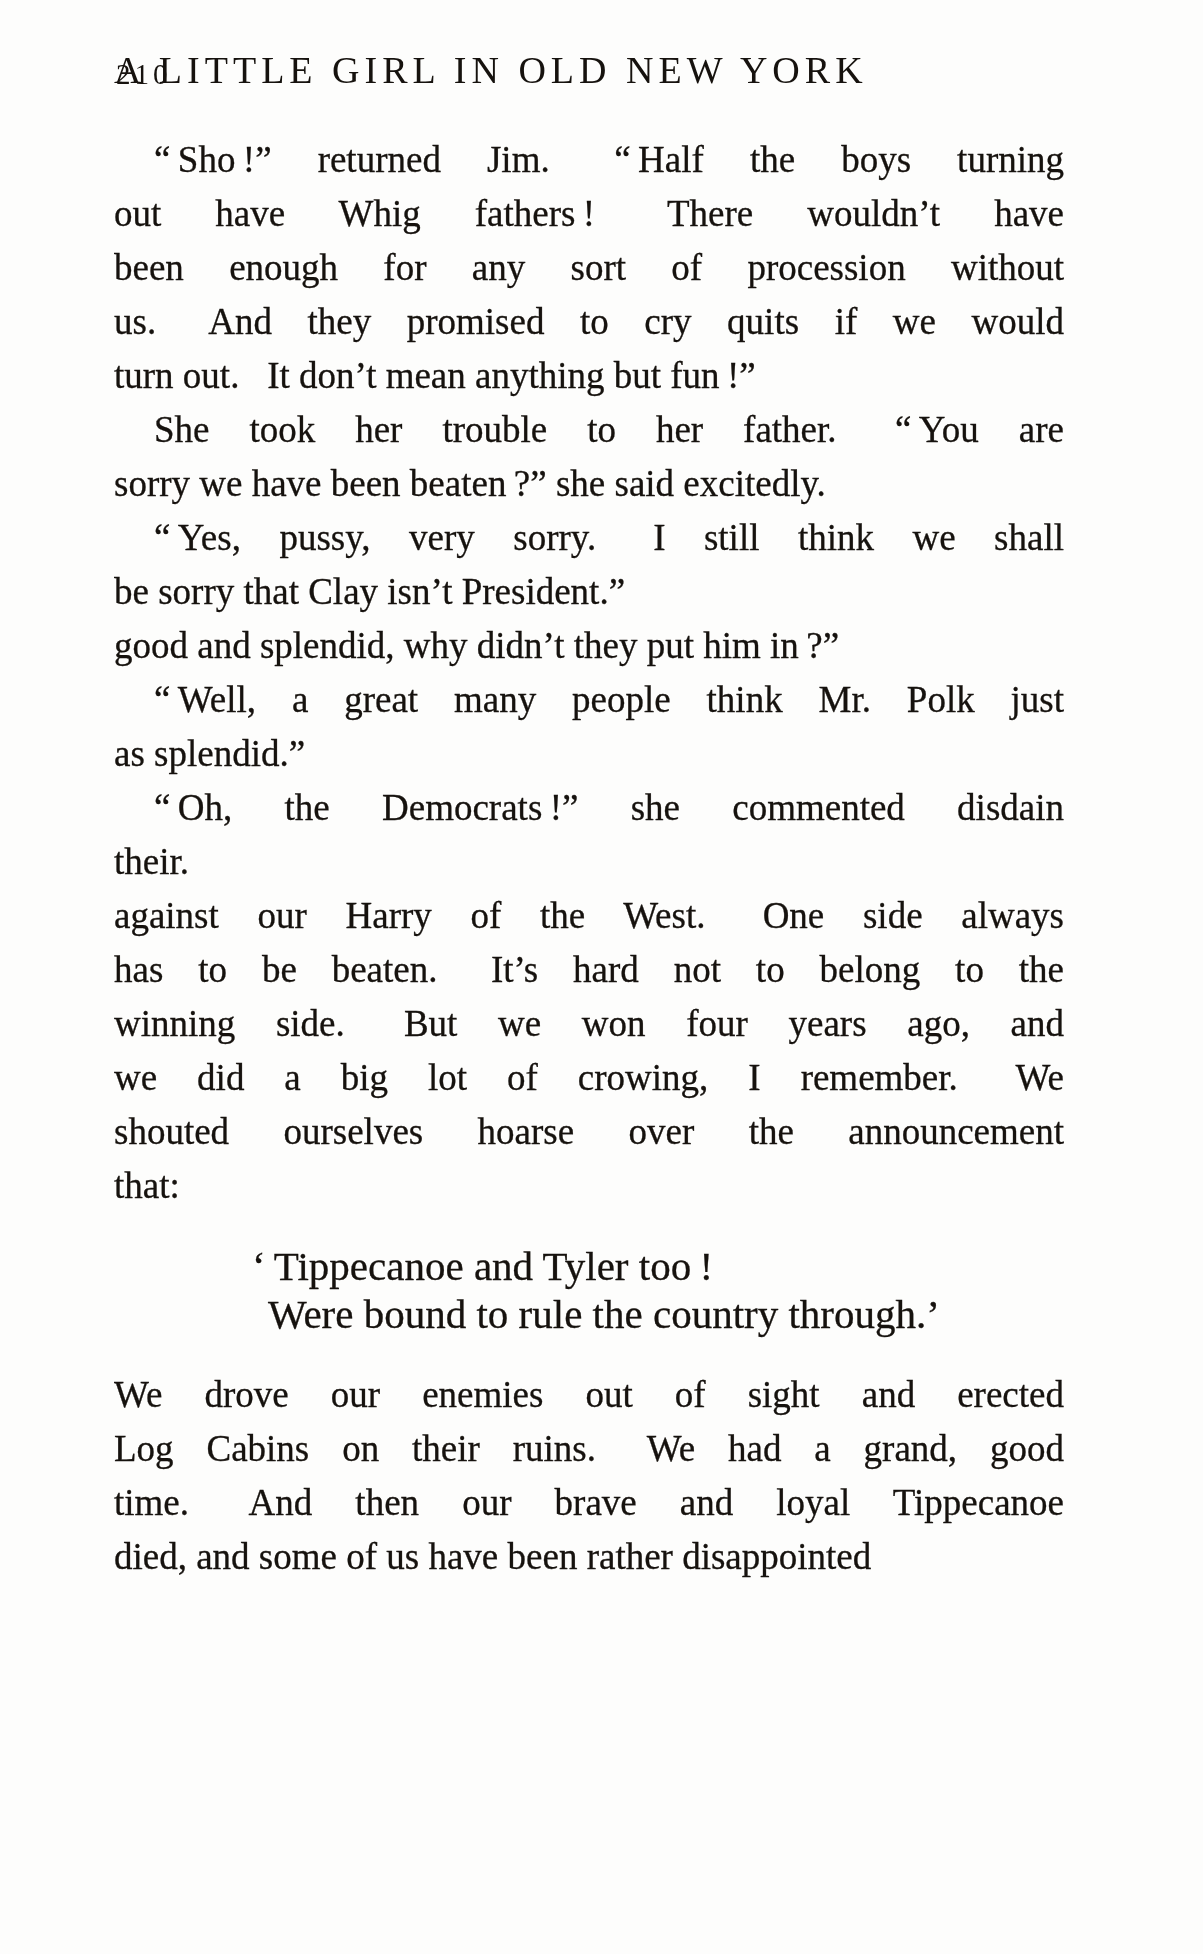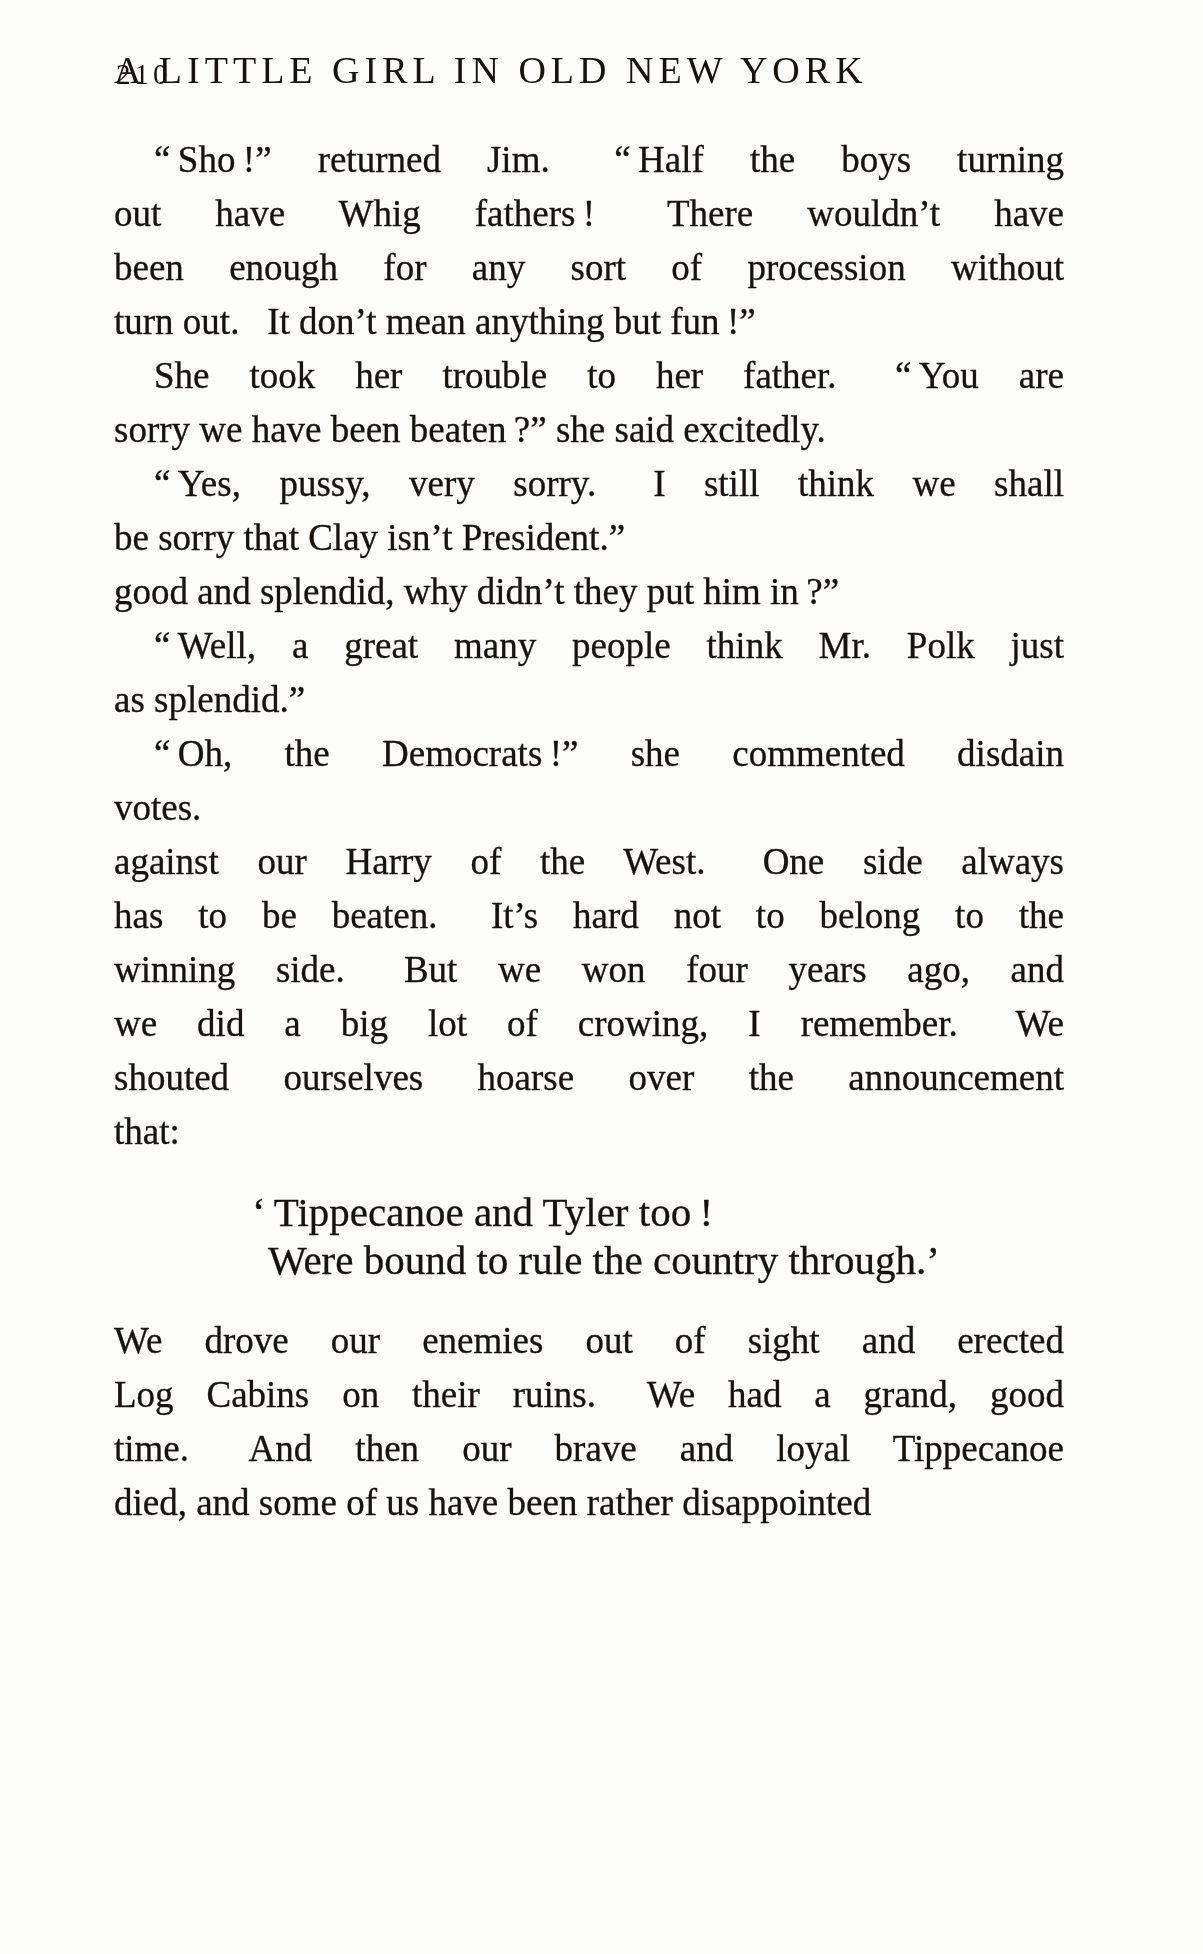--- a/index.html
+++ b/index.html
@@ -63,40 +63,41 @@
   <header class="header">
     <span class="page-number">210</span>
     <span class="running-title">A LITTLE GIRL IN OLD NEW YORK</span>
   </header>
 
   <main class="body-text">
       <div class="paragraph indent">
         <div class="line first">“ Sho !” returned Jim.  “ Half the boys turning</div>
         <div class="line">out have Whig fathers !  There wouldn’t have</div>
         <div class="line">been enough for any sort of procession without</div>
+        <div class="line">us.  And they promised to cry quits if we would</div>
         <div class="line last">turn out.  It don’t mean anything but fun !”</div>
       </div>
       <div class="paragraph indent">
         <div class="line first">She took her trouble to her father.  “ You are</div>
         <div class="line last">sorry we have been beaten ?” she said excitedly.</div>
       </div>
       <div class="paragraph indent">
         <div class="line first">“ Yes, pussy, very sorry.  I still think we shall</div>
         <div class="line last">be sorry that Clay isn’t President.”</div>
       </div>
       <div class="paragraph indent">
         <div class="line last">good and splendid, why didn’t they put him in ?”</div>
       </div>
       <div class="paragraph indent">
         <div class="line first">“ Well, a great many people think Mr. Polk just</div>
         <div class="line last">as splendid.”</div>
       </div>
       <div class="paragraph indent">
         <div class="line first">“ Oh, the Democrats !” she commented disdain</div>
-        <div class="line last">votes.</div>
+        <div class="line last">their.</div>
       </div>
       <div class="paragraph indent">
         <div class="line">against our Harry of the West.  One side always</div>
         <div class="line">has to be beaten.  It’s hard not to belong to the</div>
         <div class="line">winning side.  But we won four years ago, and</div>
         <div class="line">we did a big lot of crowing, I remember.  We</div>
         <div class="line">shouted ourselves hoarse over the announcement</div>
         <div class="line last">that:</div>
       </div>
       <div class="verse">

